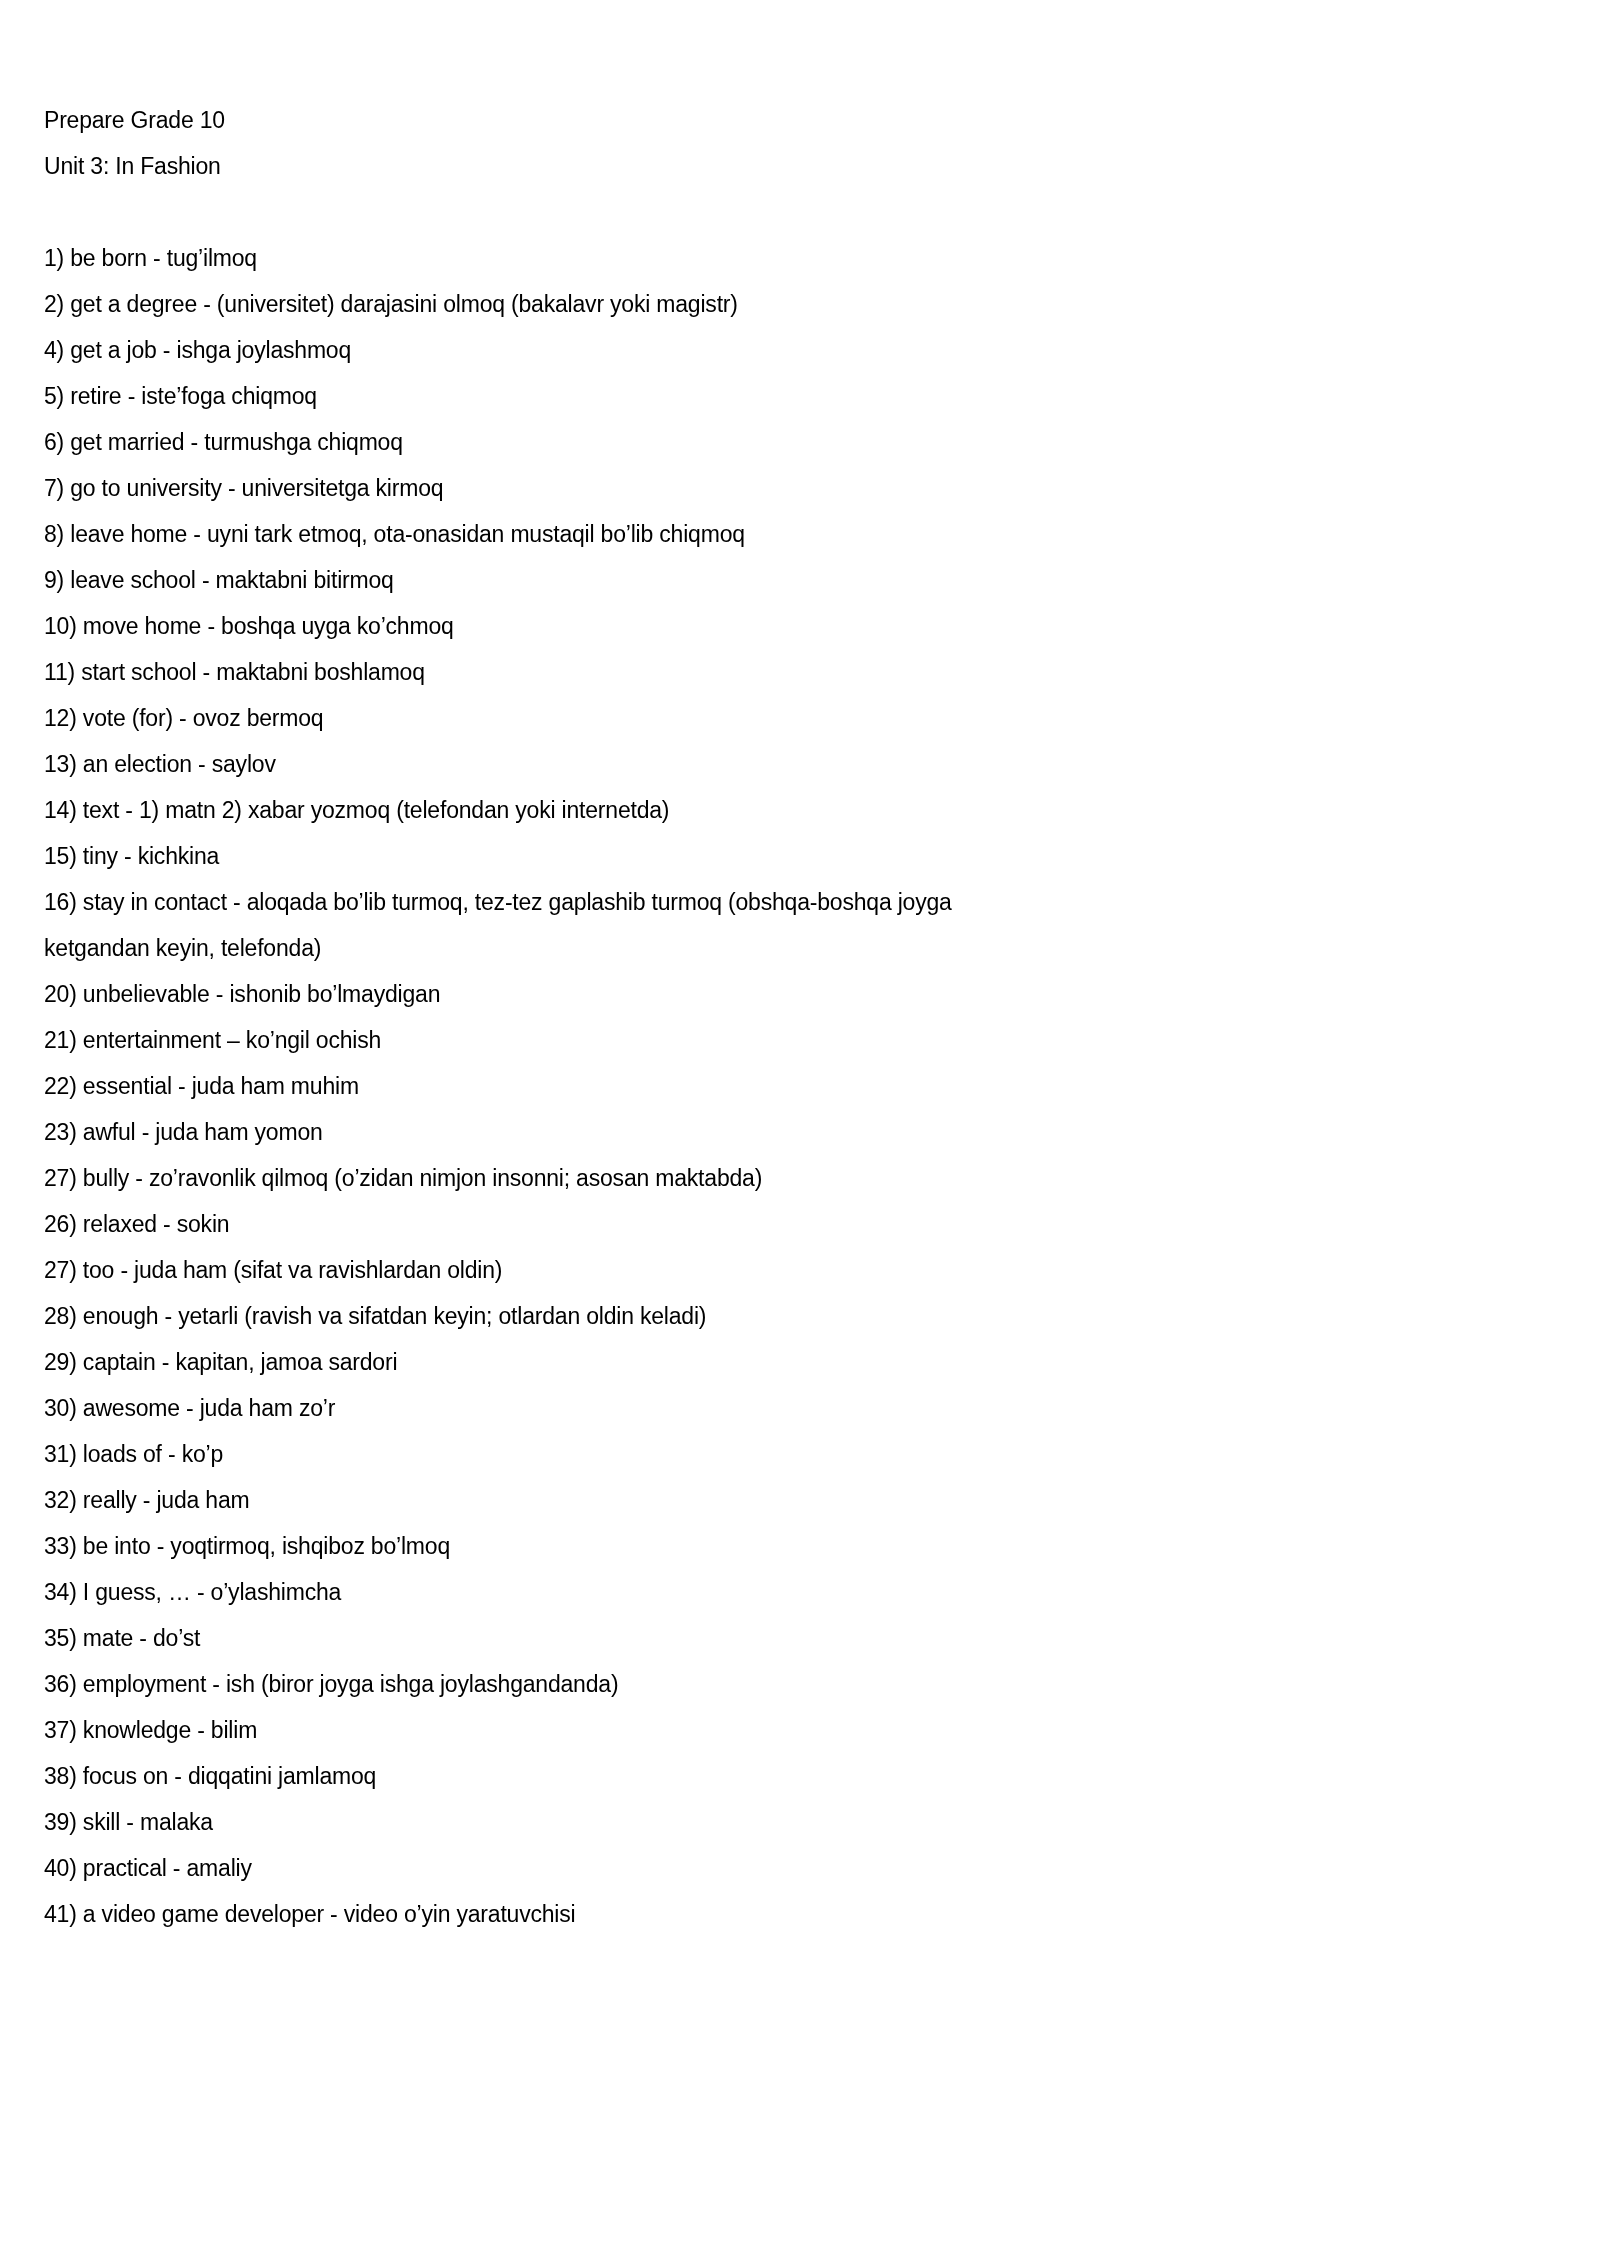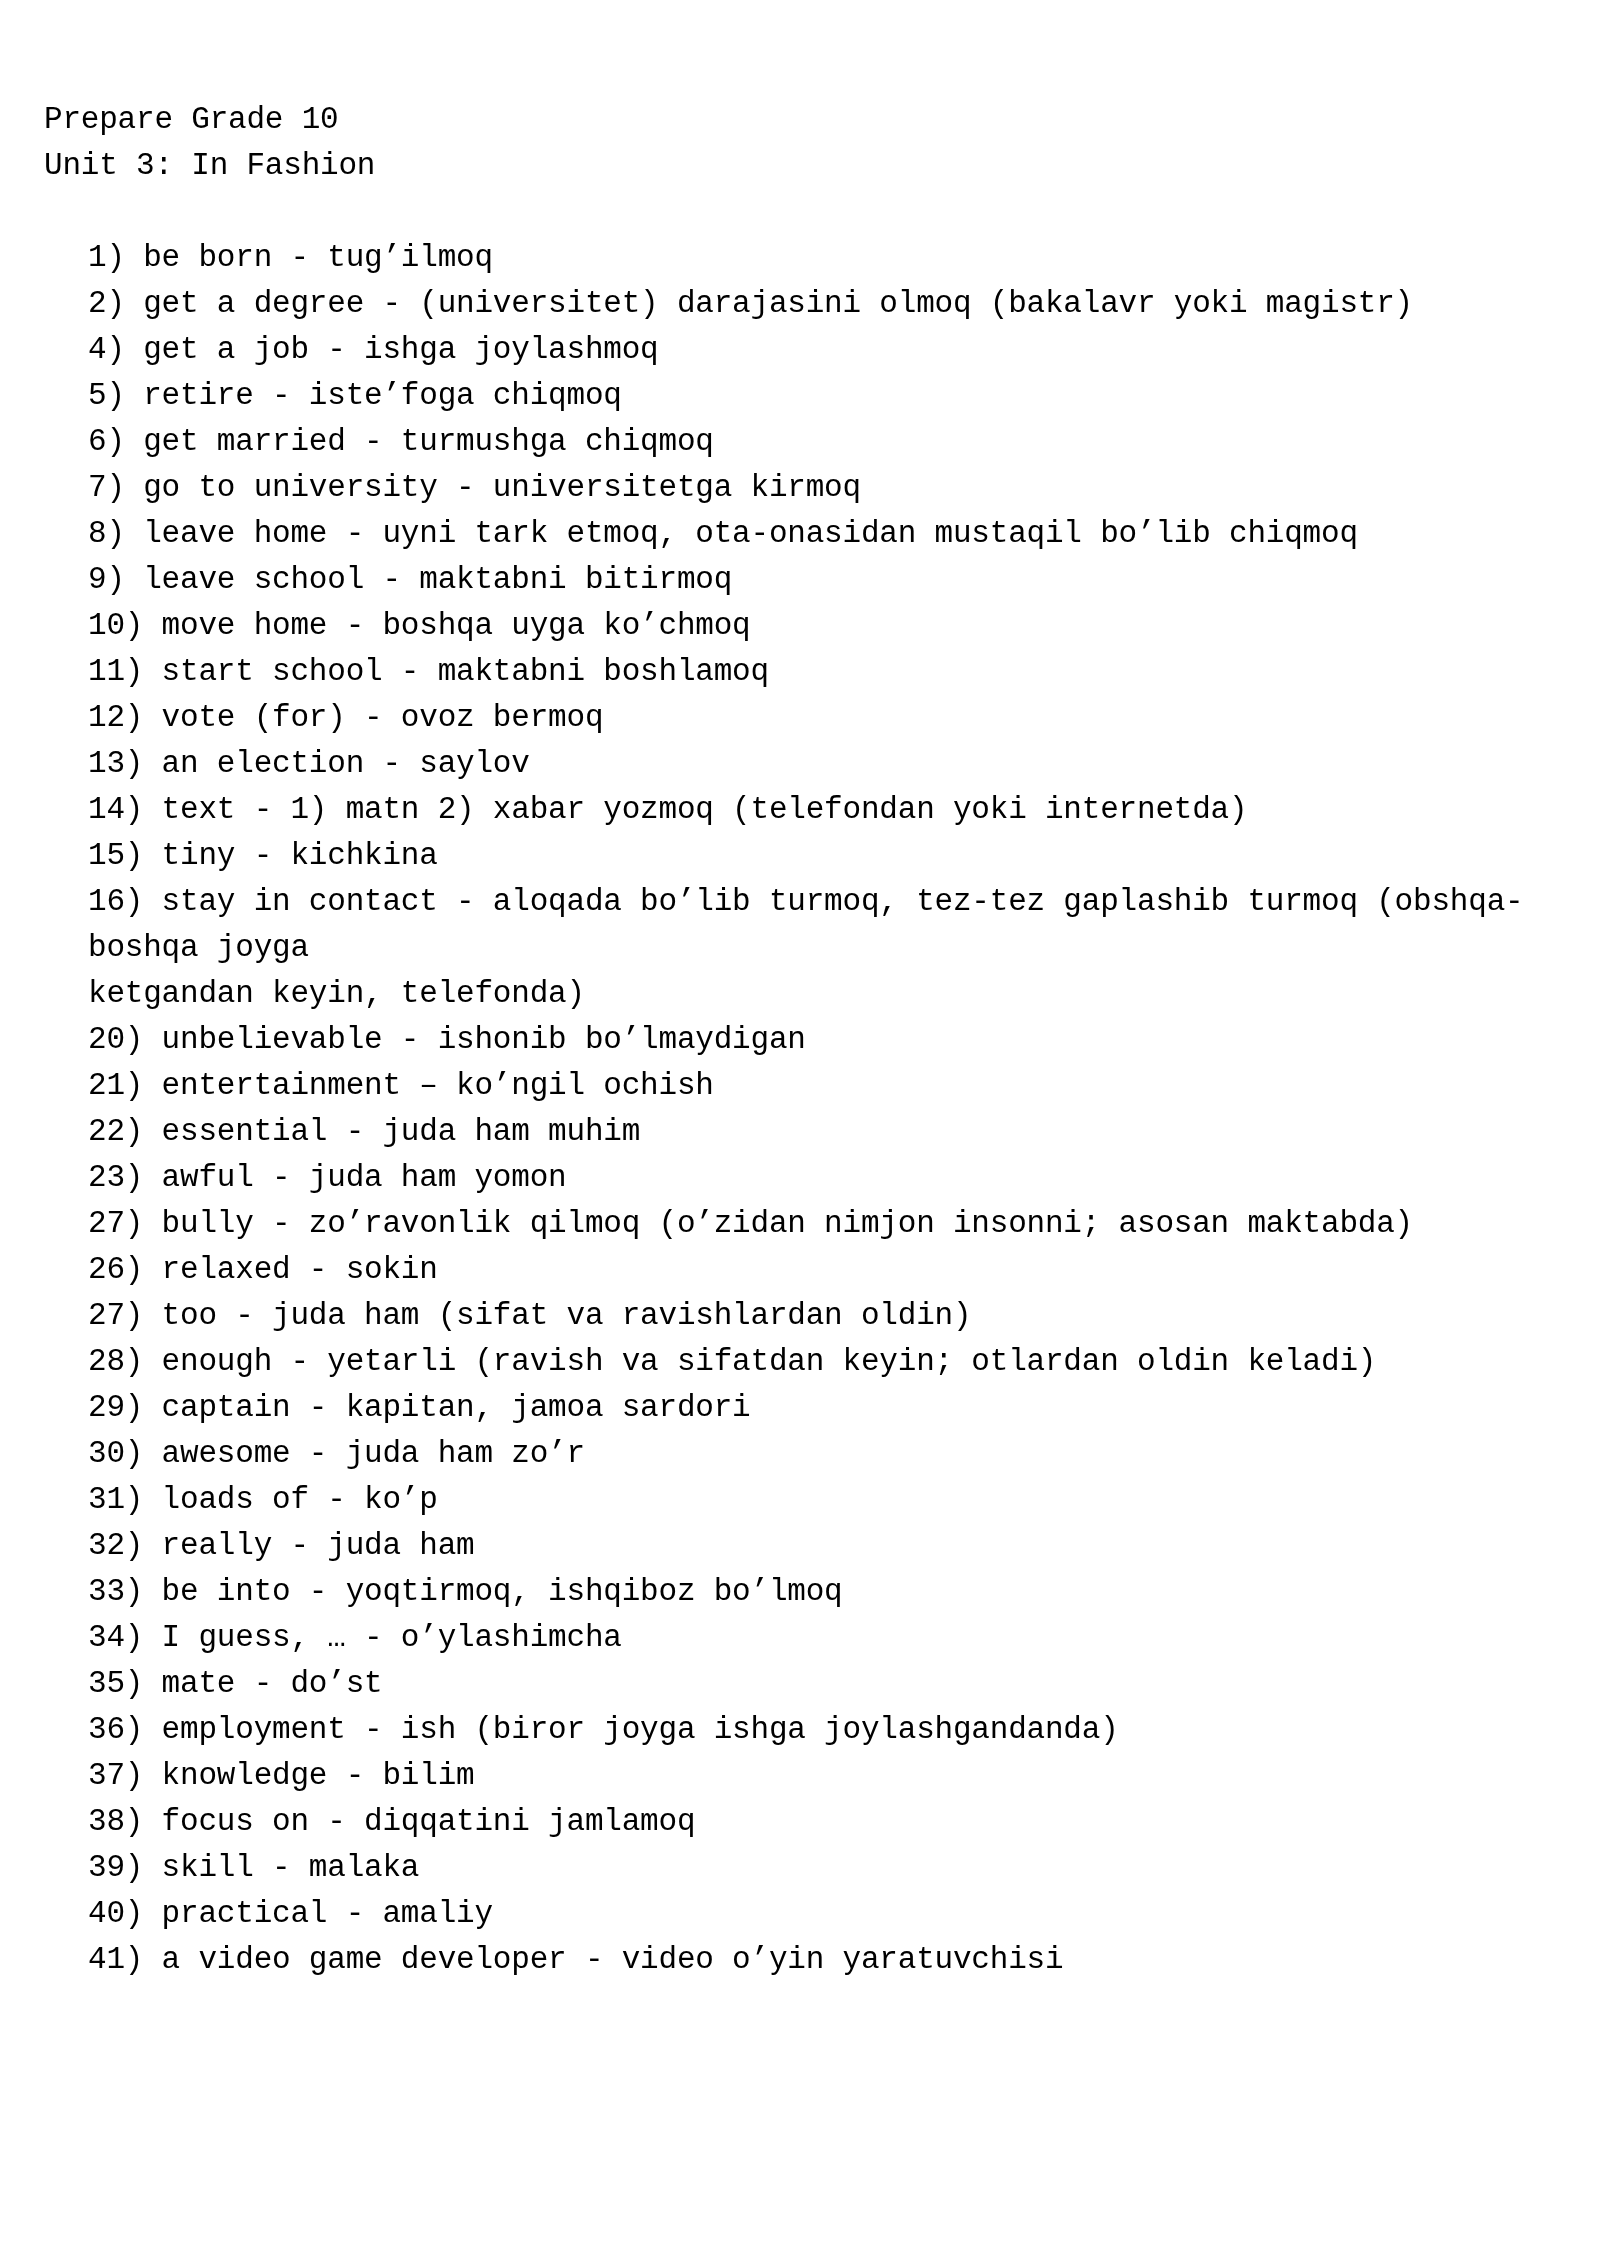--- a/index.html
+++ b/index.html
@@ -20,32 +20,30 @@
     top: 0; left: 0;
     width: 1600px;
     height: 2262px;
     box-sizing: border-box;
     padding: 97px 44px 0 44px;
     background: #ffffff;
   }
   .doc-header p,
   .vocab p {
     margin: 0;
-    font-size: 31px;
+    font-size: 23px;
     line-height: 46px;
     letter-spacing: -0.2px;
     white-space: pre-line;
-    font-family: Liberation Mono, monospace;
   }
   .spacer-line {
     height: 46px;
   }
   .vocab {
     max-width: 1512px;
-    margin-left: 44px;
   }
 </style>
 </head>
 <body>
 
 <div class="page">
   <div class="doc-header">
     <p>Prepare Grade 10</p>
     <p>Unit 3: In Fashion</p>
   </div>

